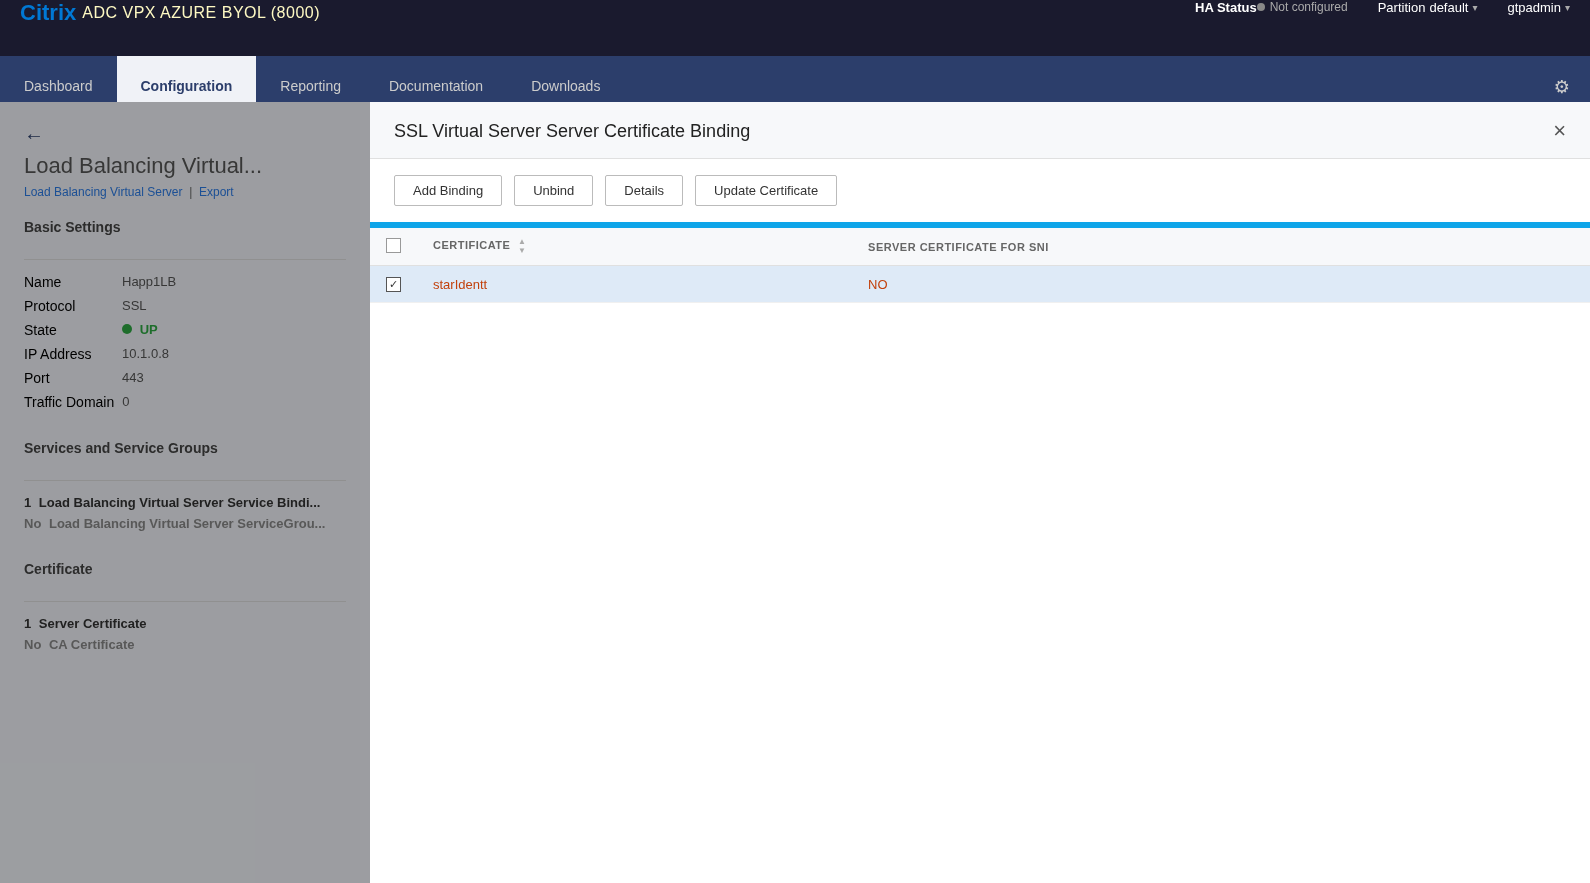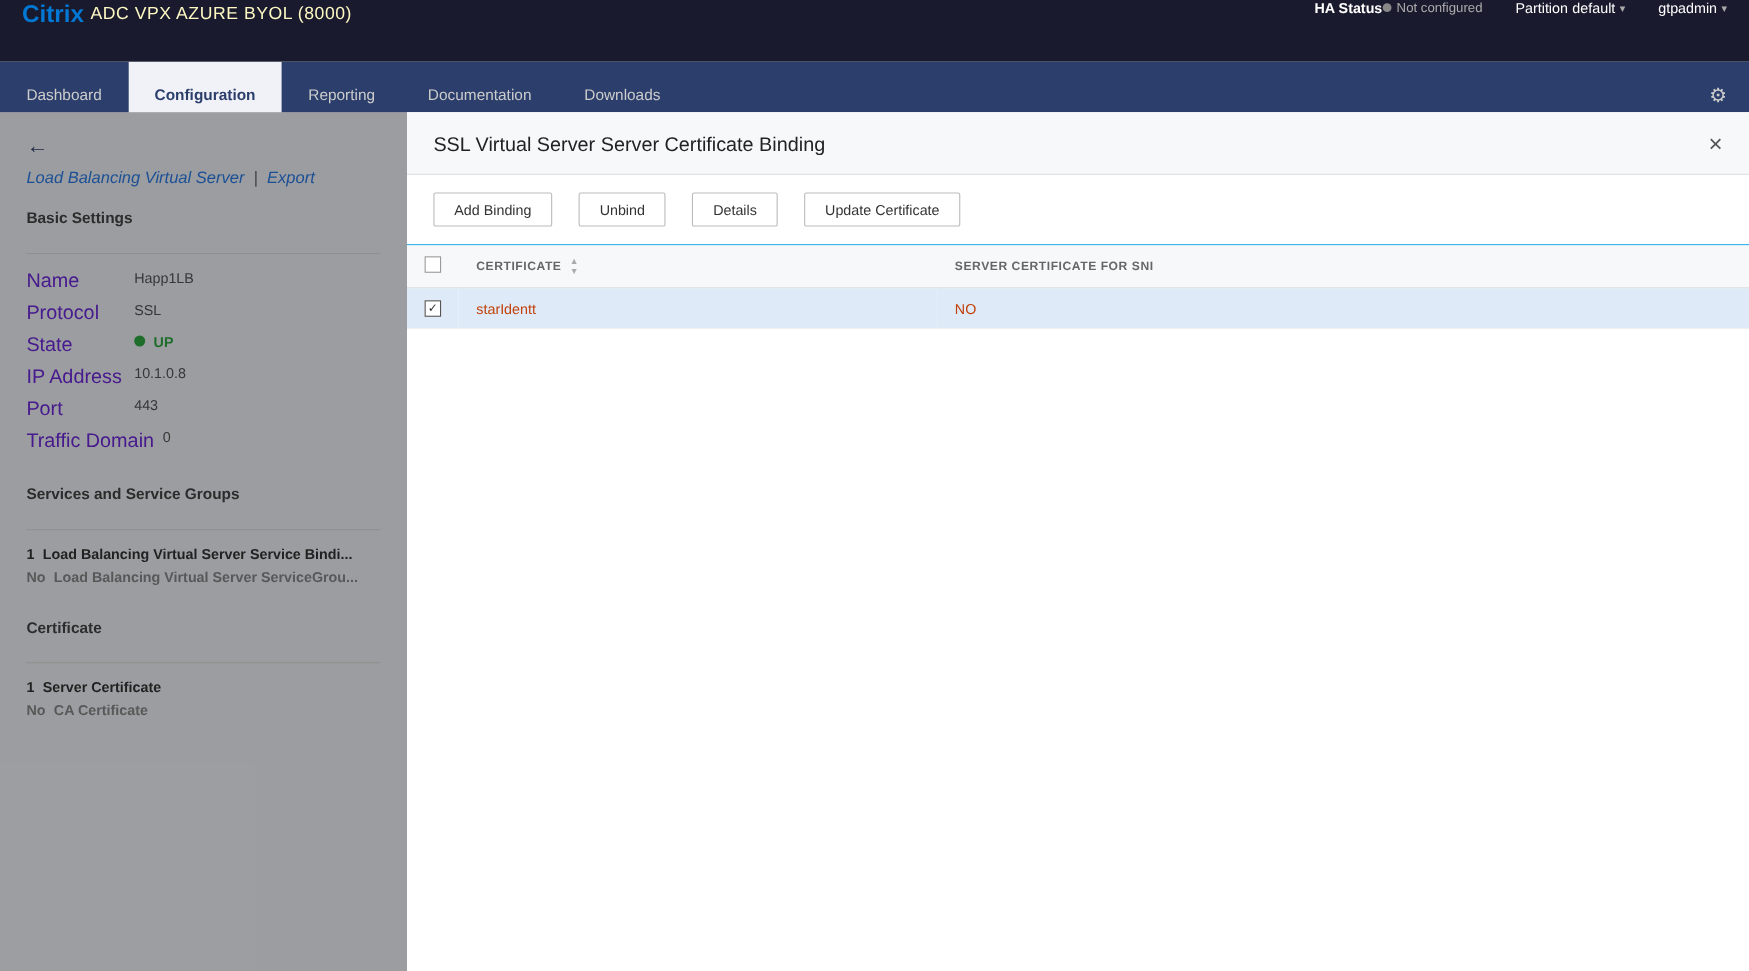--- a/index.html
+++ b/index.html
@@ -136,36 +136,35 @@
       color: #2c3e6b;
       font-size: 20px;
       margin-bottom: 8px;
     }
     .bg-page-title {
       font-size: 22px;
       color: #555;
       margin-bottom: 6px;
     }
     .bg-breadcrumb {
-      font-size: 15px;
+      font-size: 12px;
       color: #666;
       margin-bottom: 20px;
-      font-style: italic;
     }
     .bg-breadcrumb span { color: #2c7be5; cursor: pointer; }
     .bg-section-title {
       font-size: 14px;
       font-weight: bold;
       color: #444;
       margin-bottom: 14px;
       border-bottom: 1px solid #ddd;
       padding-bottom: 24px;
     }
     .bg-field { margin-bottom: 8px; display: flex; gap: 8px; }
-    .bg-field-label { color: #6d28d9; font-size: 18px; min-width: 90px; }
+    .bg-field-label { color: #000000; font-size: 14px; min-width: 90px; }
     .bg-field-value { color: #555; font-size: 13px; }
     .bg-field-value.up { color: #2ea843; font-weight: bold; }
     .bg-dot-up { width: 10px; height: 10px; border-radius: 50%; background: #2ea843; display: inline-block; margin-right: 4px; }
 
     .bg-section2 { margin-top: 30px; }
     .bg-link { color: #2c7be5; font-size: 13px; cursor: pointer; margin-bottom: 6px; }
     .bg-link span { color: #333; font-weight: bold; margin-right: 4px; }
     .bg-link.no span { color: #888; }
 
     .bg-cert-section { margin-top: 30px; }
@@ -210,22 +209,22 @@
       font-size: 22px;
       color: #555;
       cursor: pointer;
       background: none;
       border: none;
       line-height: 1;
     }
     .modal-toolbar {
       padding: 16px 24px;
       display: flex;
-      gap: 24px;
-      border-bottom: 1px solid #0ea5e9;
+      gap: 12px;
+      border-bottom: 6px solid #0ea5e9;
     }
     .modal-btn {
       padding: 7px 18px;
       border: 1px solid #bbb;
       background: #fff;
       color: #333;
       font-size: 13px;
       cursor: pointer;
       border-radius: 2px;
     }
@@ -337,20 +336,21 @@
   <a class="nav-tab">
     <span>Downloads</span>
   </a>
   <div class="nav-gear">⚙</div>
 </div>
 
 <div class="bg-content">
   <div class="bg-back-btn">
     <span>←</span>
   </div>
+  <div class="bg-page-title">Load Balancing Virtual...</div>
   <div class="bg-breadcrumb">
     <span>Load Balancing Virtual Server</span>
     &nbsp;|&nbsp;
     <span>Export</span>
   </div>
   <div class="bg-section-title">Basic Settings</div>
   <div class="bg-field">
     <span class="bg-field-label">Name</span>
     <span class="bg-field-value">Happ1LB</span>
   </div>

